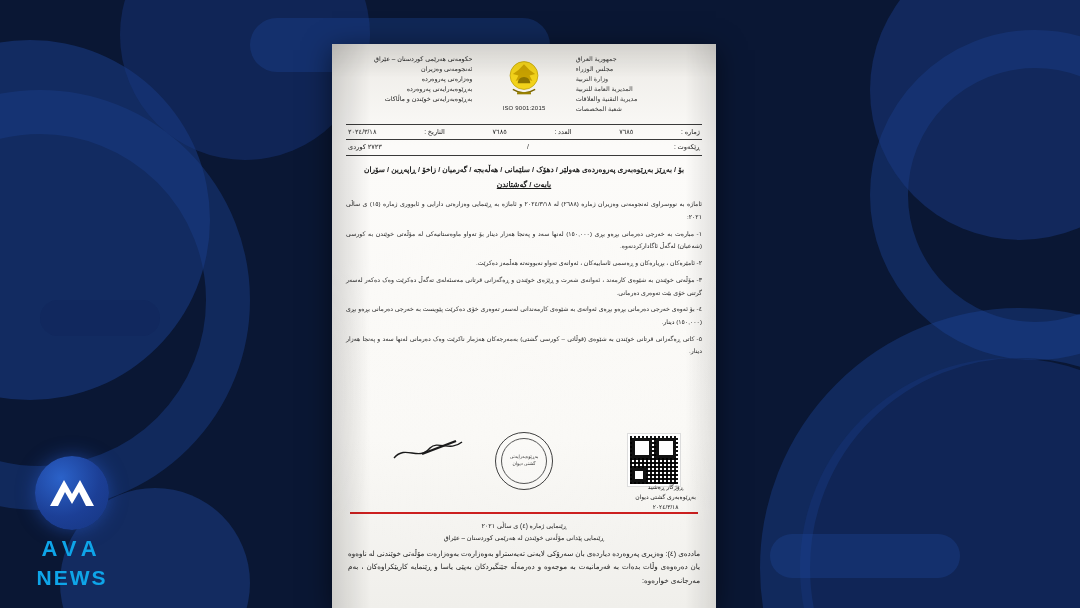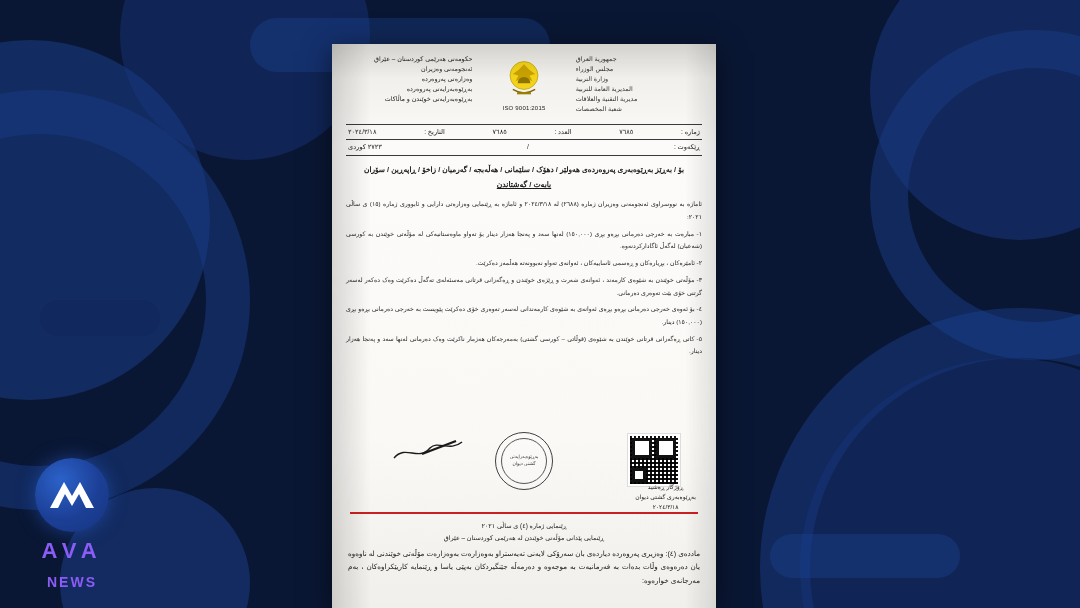--- a/index.html
+++ b/index.html
@@ -245,40 +245,40 @@
       radial-gradient(ellipse 120% 40% at 50% 62%, rgba(255,255,255,0.35) 0%, rgba(255,255,255,0) 70%);
     mix-blend-mode: multiply;
   }
 
   
   .logo {
     position: absolute;
     left: 18px; bottom: 18px;
     width: 108px;
     text-align: center;
-    color: #8b5cf6;
+    color: #0ea5e9;
   }
   .logo-mark {
     width: 74px; height: 74px;
     margin: 0 auto 6px auto;
     border-radius: 50%;
     background: radial-gradient(circle at 35% 30%, #2b62c9 0%, #1c3f96 55%, #16357f 100%);
     display: flex; align-items: center; justify-content: center;
     box-shadow: 0 0 18px rgba(40,90,200,0.55);
   }
   .logo-mark svg { width: 52px; height: 34px; }
   .logo-text {
     font-size: 22px;
     letter-spacing: 6px;
     font-weight: bold;
   }
   .logo-sub {
-    font-size: 14px;
+    font-size: 21px;
     letter-spacing: 2px;
-    margin-top: 10px;
+    margin-top: 4px;
     font-weight: bold;
   }
 </style>
 </head>
 <body>
 
 <div class="bg-solid"></div>
 <div class="bg"></div>
 <div class="arc a1"></div>
 <div class="arc a2"></div>

